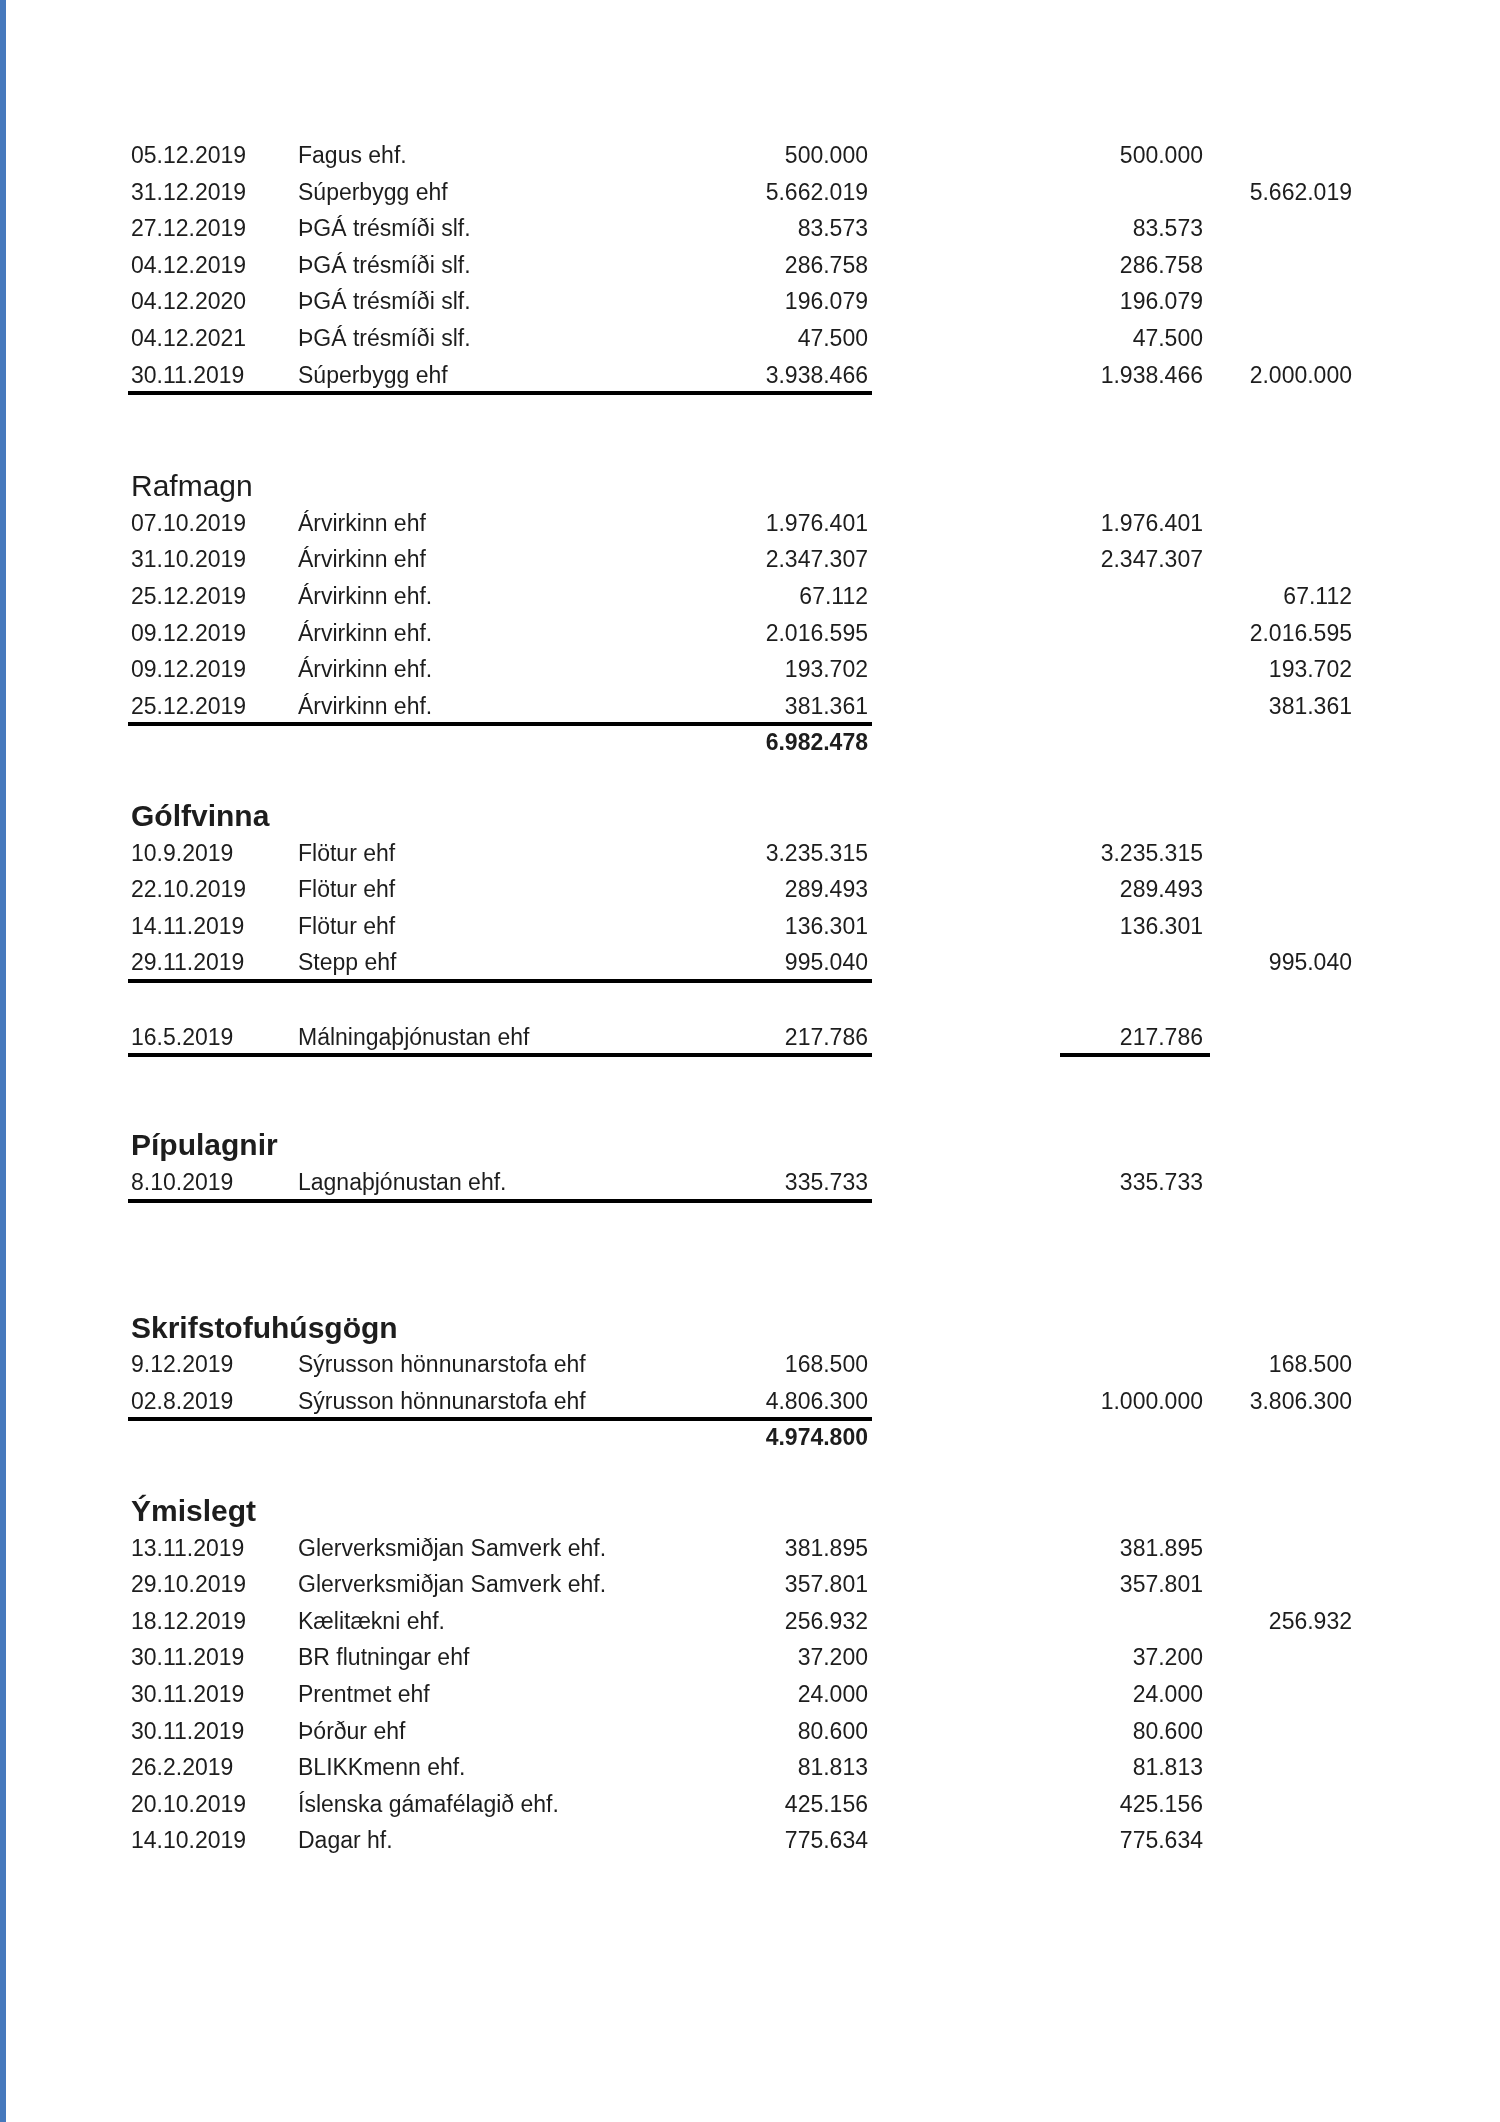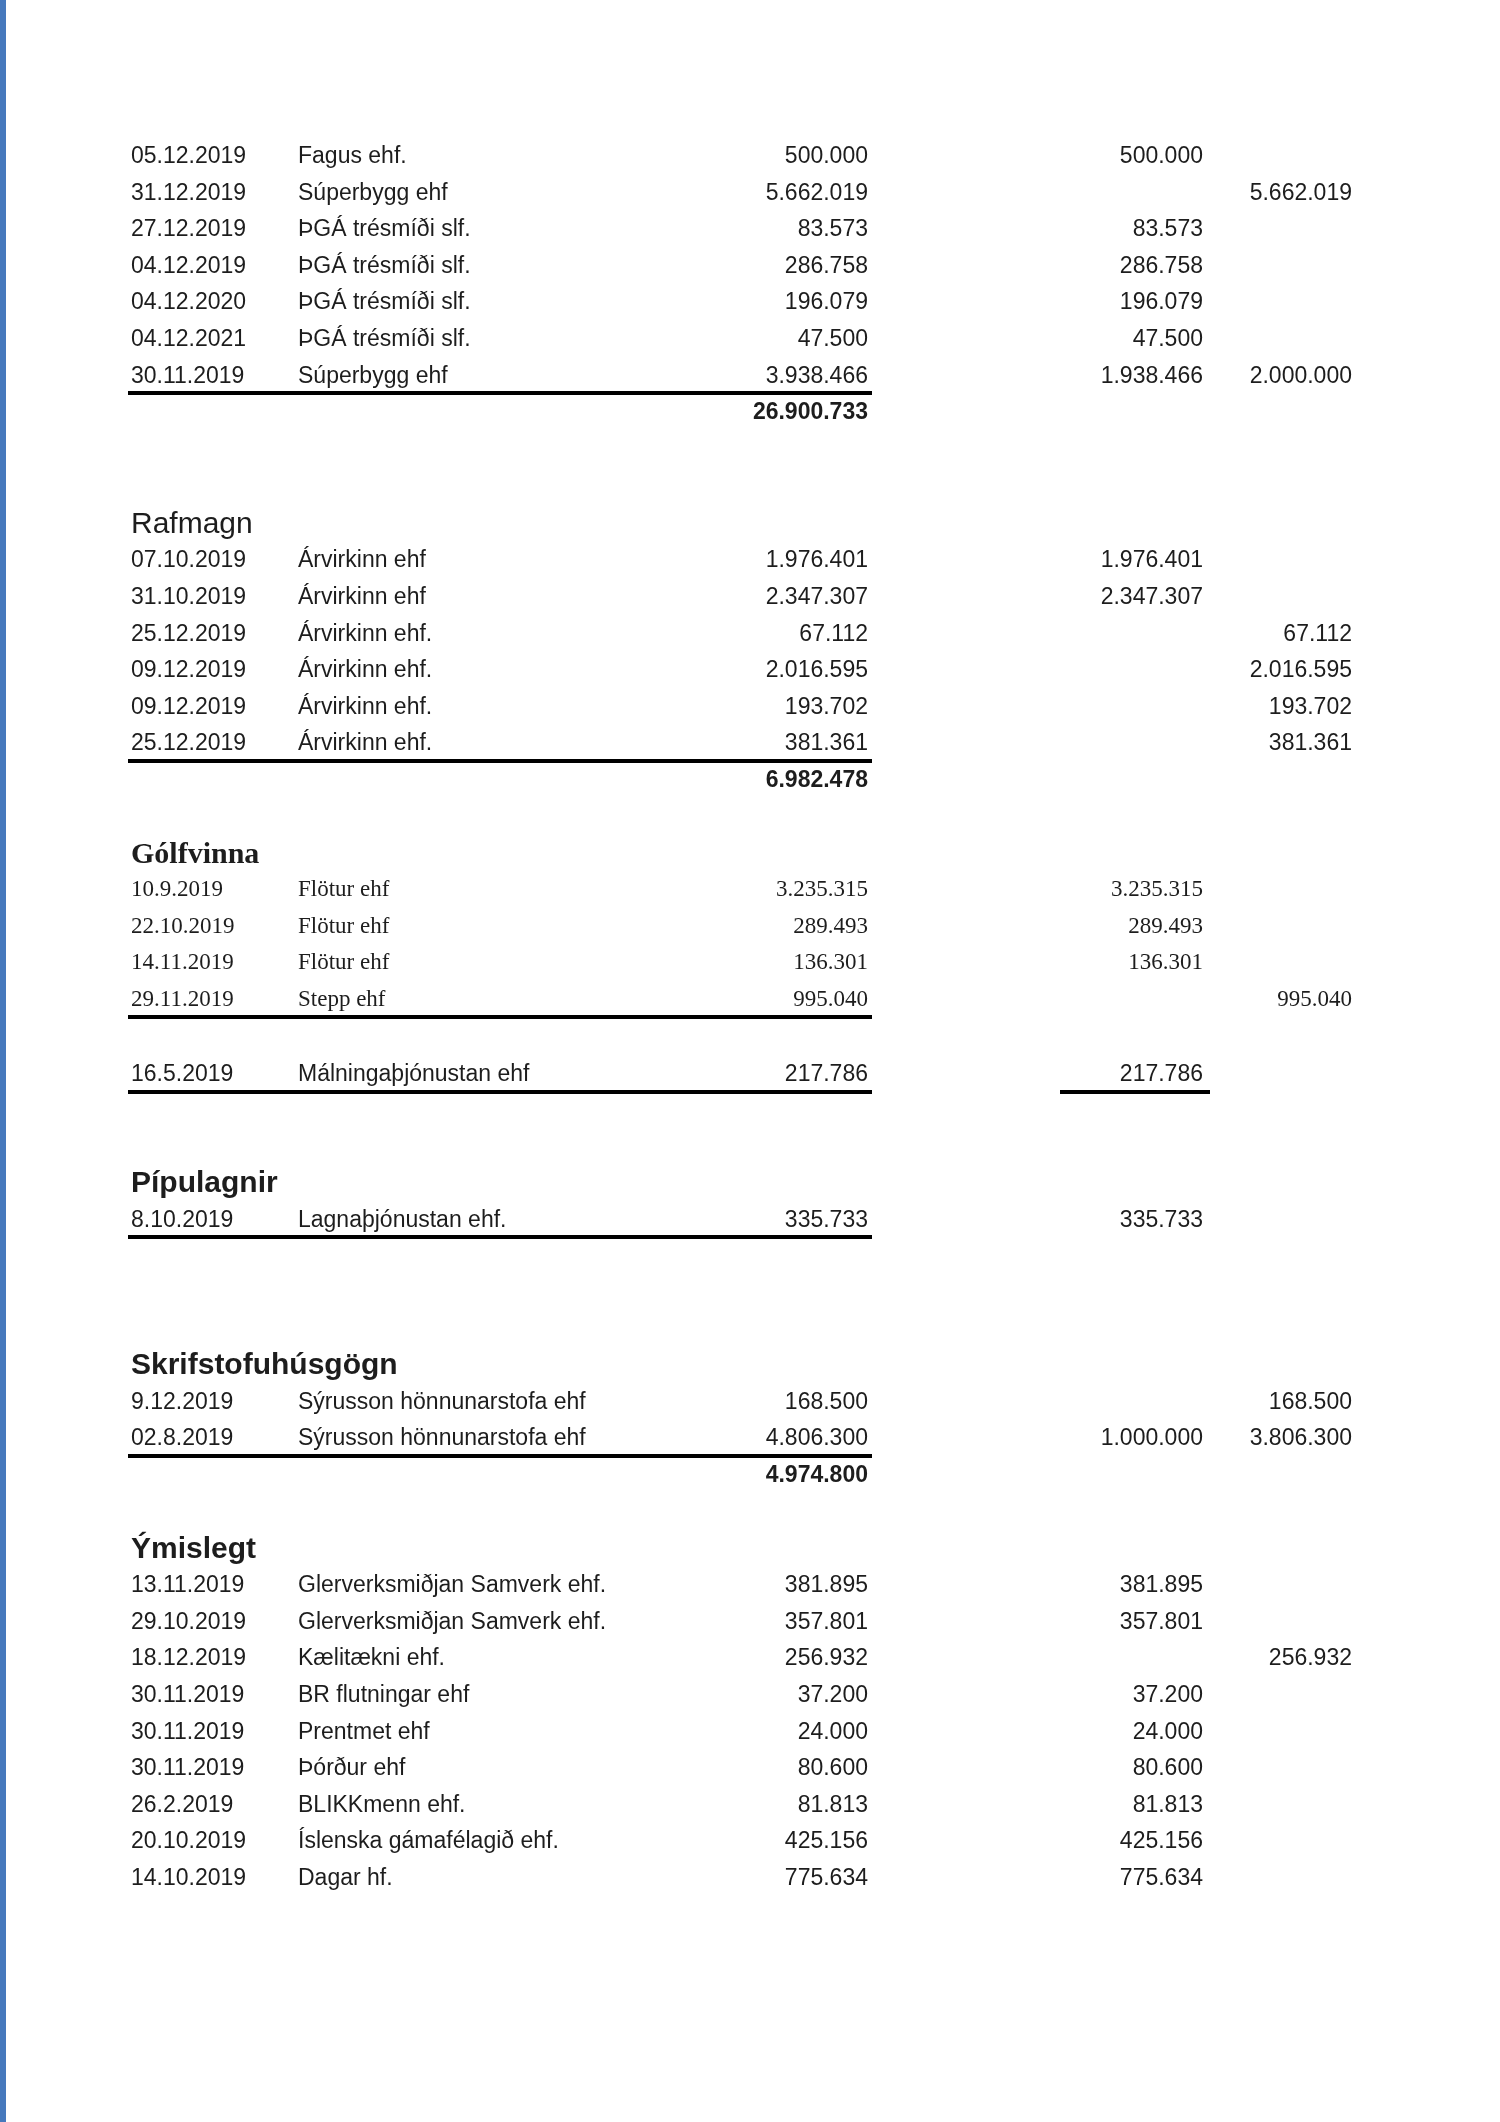--- a/index.html
+++ b/index.html
@@ -15,21 +15,21 @@
     position: absolute; left: 0; top: 0;
     width: 6px; height: 2122px;
     background: var(--accent, #4679bd);
   }
   #content {
     position: absolute; left: 0; top: 0;
     width: 1302px; padding-top: 137px;
   }
   .section { position: relative; }
   .section:nth-child(2) { margin-top: 75px; }
-  .section:nth-child(3) { margin-top: 37px; font-family: Liberation Serif, serif; }
+  .section:nth-child(3) { margin-top: 37px; }
   .section:nth-child(4) { margin-top: 38px; }
   .section:nth-child(5) { margin-top: 72px; }
   .section:nth-child(6) { margin-top: 109px; }
   .section:nth-child(7) { margin-top: 37px; }
   .sec-title {
     position: relative; height: 36.6px;
     line-height: 36.6px;
     padding-left: 131px;
     font-size: 30px;
   }
@@ -101,23 +101,20 @@
       <div class="row">
         <span class="c d">30.11.2019</span>
         <span class="c n">Súperbygg ehf</span>
         <span class="c a1">3.938.466</span>
         <span class="c a2">1.938.466</span>
         <span class="c a3">2.000.000</span>
       </div>
       <div class="rule-row">
         <div class="rule main"></div>
       </div>
-      <div class="row">
-        <span class="c a1 bold">26.900.733</span>
-      </div>
     </div>
     <div class="section">
       <div class="sec-title">Rafmagn</div>
       <div class="row">
         <span class="c d">07.10.2019</span>
         <span class="c n">Árvirkinn ehf</span>
         <span class="c a1">1.976.401</span>
         <span class="c a2">1.976.401</span>
         <span class="c a3"></span>
       </div>

